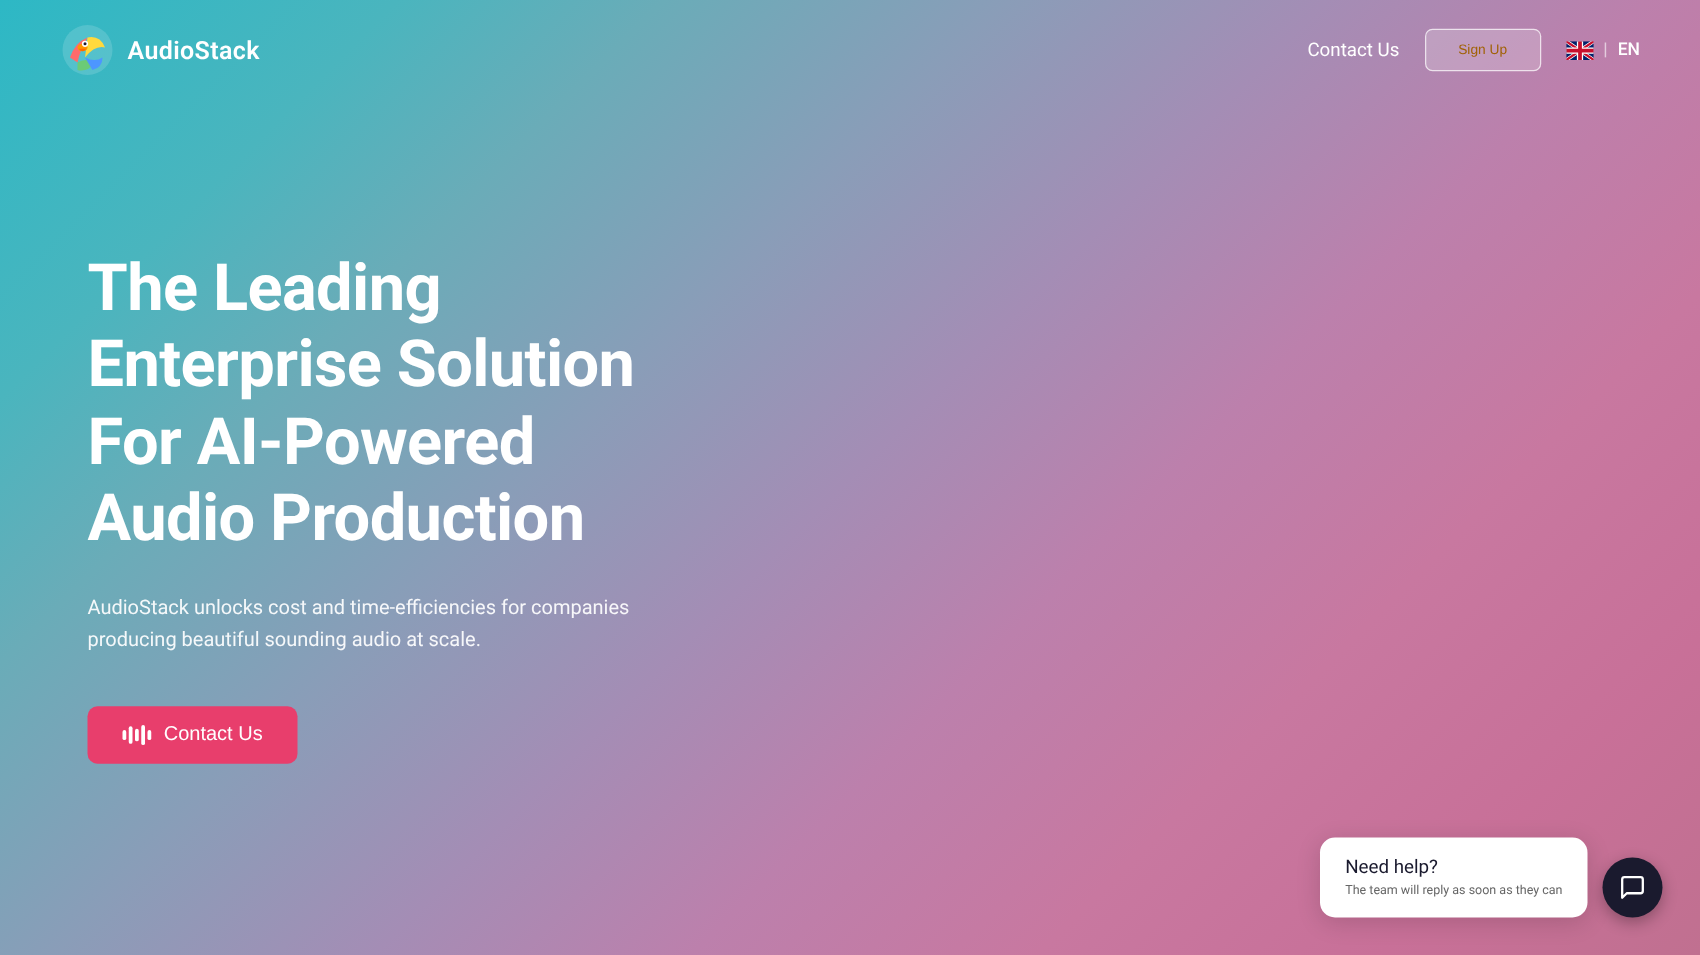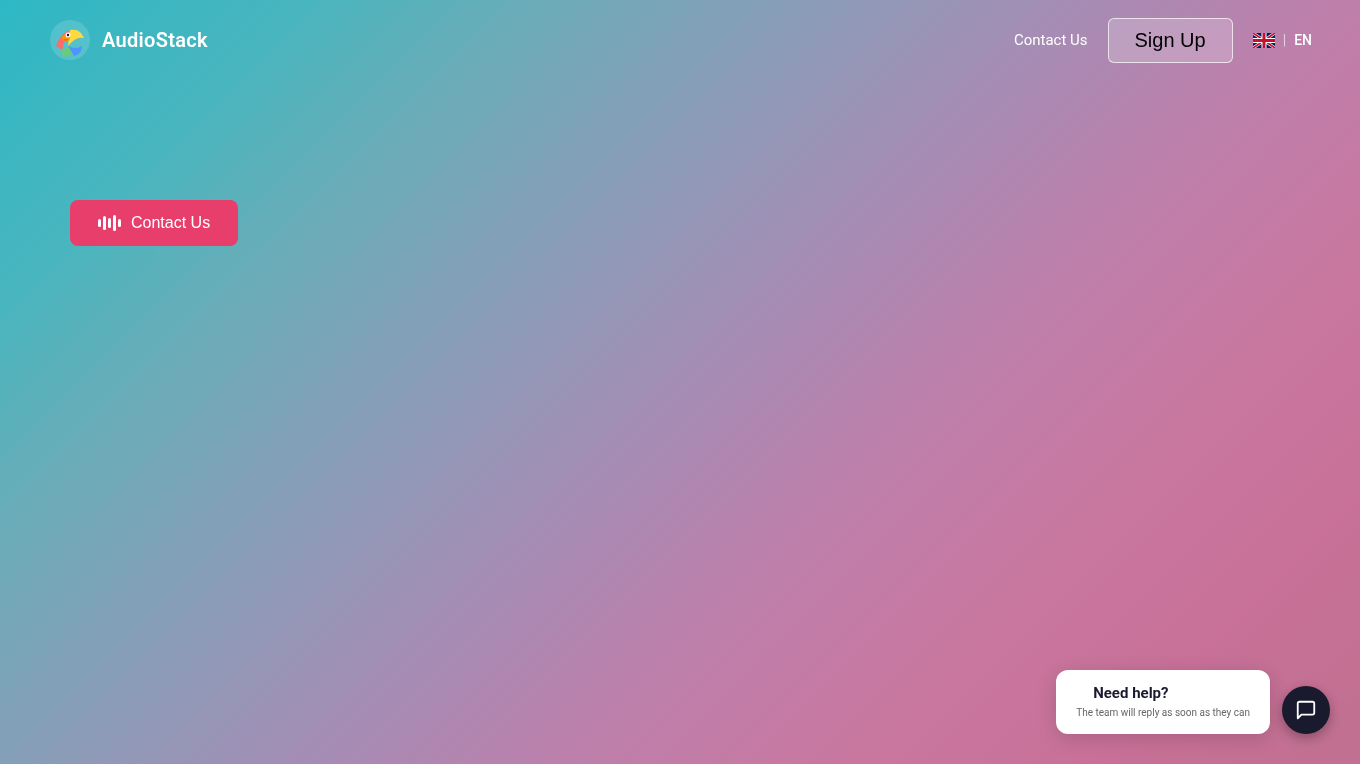--- a/index.html
+++ b/index.html
@@ -87,24 +87,24 @@
       color: white;
       font-size: 15px;
       font-weight: 400;
       cursor: pointer;
       text-decoration: none;
     }
 
     .btn-signup {
       background: rgba(255,255,255,0.2);
       border: 1.5px solid rgba(255,255,255,0.7);
-      color: #000000;
+      color: #a16207;
       padding: 10px 26px;
       border-radius: 6px;
-      font-size: 20px;
+      font-size: 11px;
       font-weight: 500;
       cursor: pointer;
     }
 
     .lang-selector {
       display: flex;
       align-items: center;
       gap: 6px;
       color: white;
       font-size: 14px;
@@ -183,24 +183,23 @@
     .chat-bubble {
       background: white;
       border-radius: 12px;
       padding: 14px 20px;
       max-width: 280px;
       box-shadow: 0 4px 20px rgba(0,0,0,0.15);
     }
 
     .chat-bubble-title {
       font-size: 15px;
-      font-weight: 700;
+      font-weight: 400;
       color: #1a1a2e;
       margin-bottom: 4px;
-      margin-left: 17px;
     }
 
     .chat-bubble-text {
       font-size: 10px;
       color: #666;
       line-height: 1.4;
     }
 
     .chat-btn {
       width: 48px;
@@ -264,20 +263,22 @@
         <path d="M11,0 V15 M0,7.5 H22" stroke="#C8102E" stroke-width="3"></path>
       </svg>
       <span class="lang-divider">|</span>
       <span>EN</span>
     </div>
   </div>
 
 </nav>
 
 <div class="hero-content">
+  <h1 class="hero-title">The Leading Enterprise Solution For AI-Powered Audio Production</h1>
+  <p class="hero-subtitle">AudioStack unlocks cost and time-efficiencies for companies producing beautiful sounding audio at scale.</p>
   <button class="btn-contact">
     <span class="sound-icon">
       <span class="sound-bar" style="height:8px"></span>
       <span class="sound-bar" style="height:14px"></span>
       <span class="sound-bar" style="height:10px"></span>
       <span class="sound-bar" style="height:16px"></span>
       <span class="sound-bar" style="height:8px"></span>
     </span>
     <span>Contact Us</span>
   </button>

